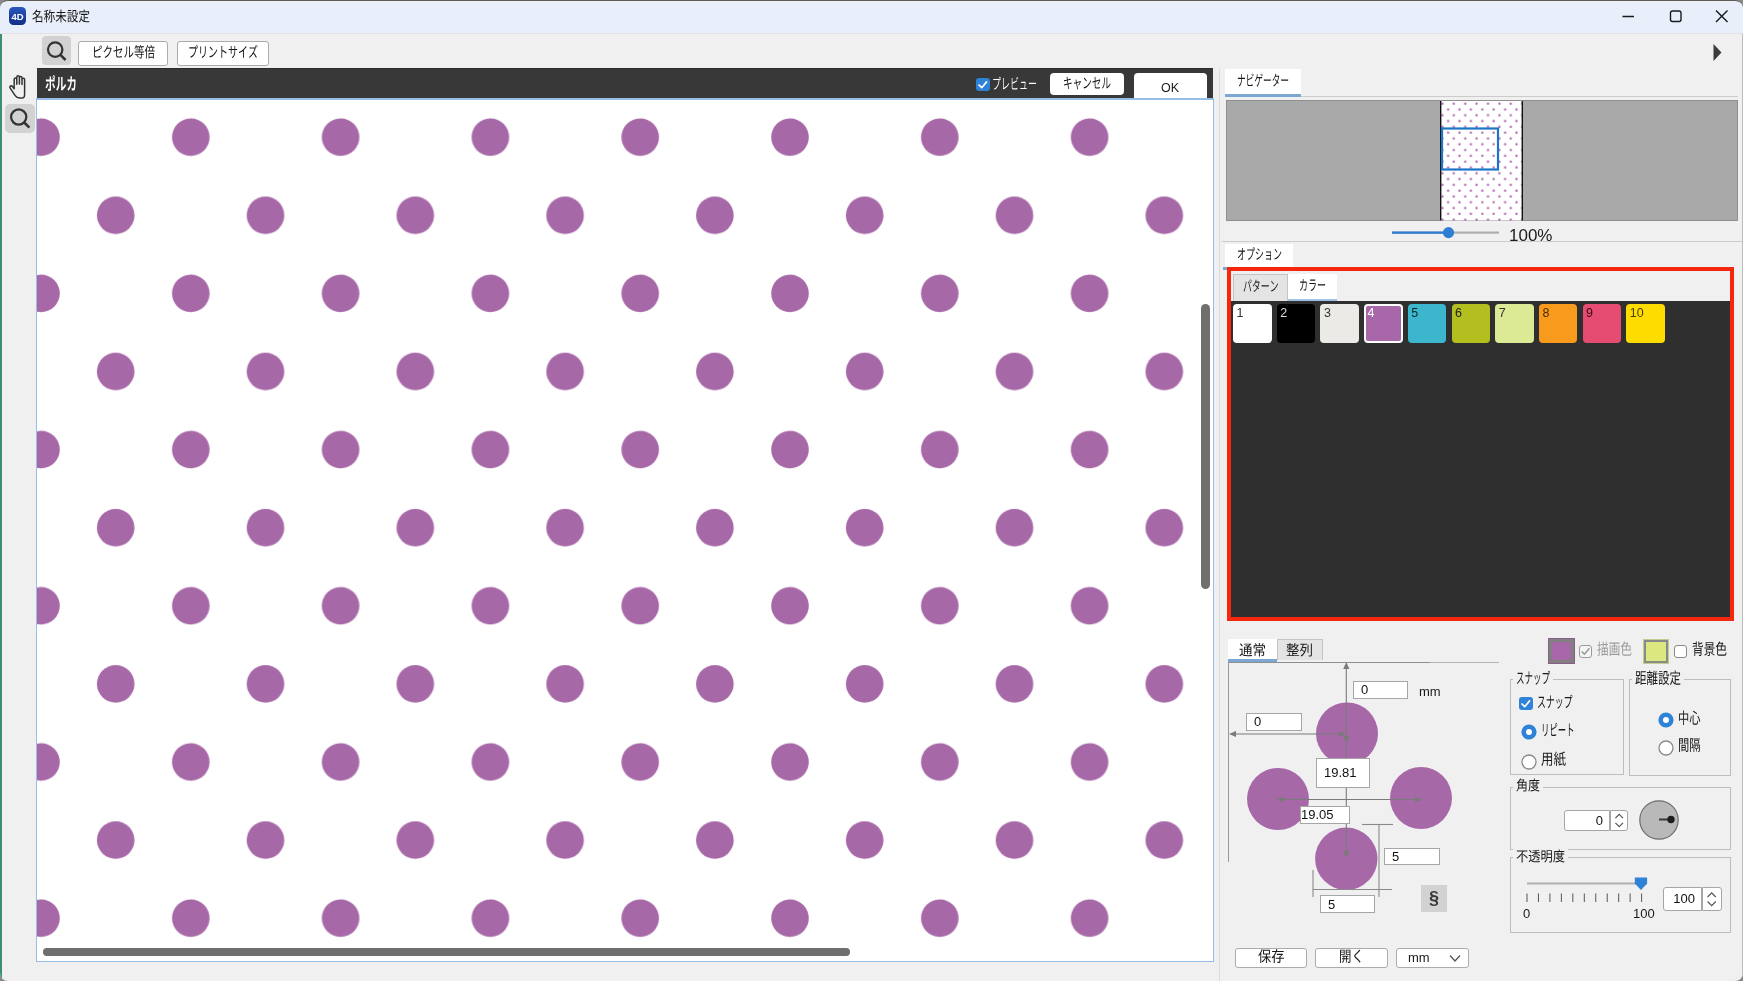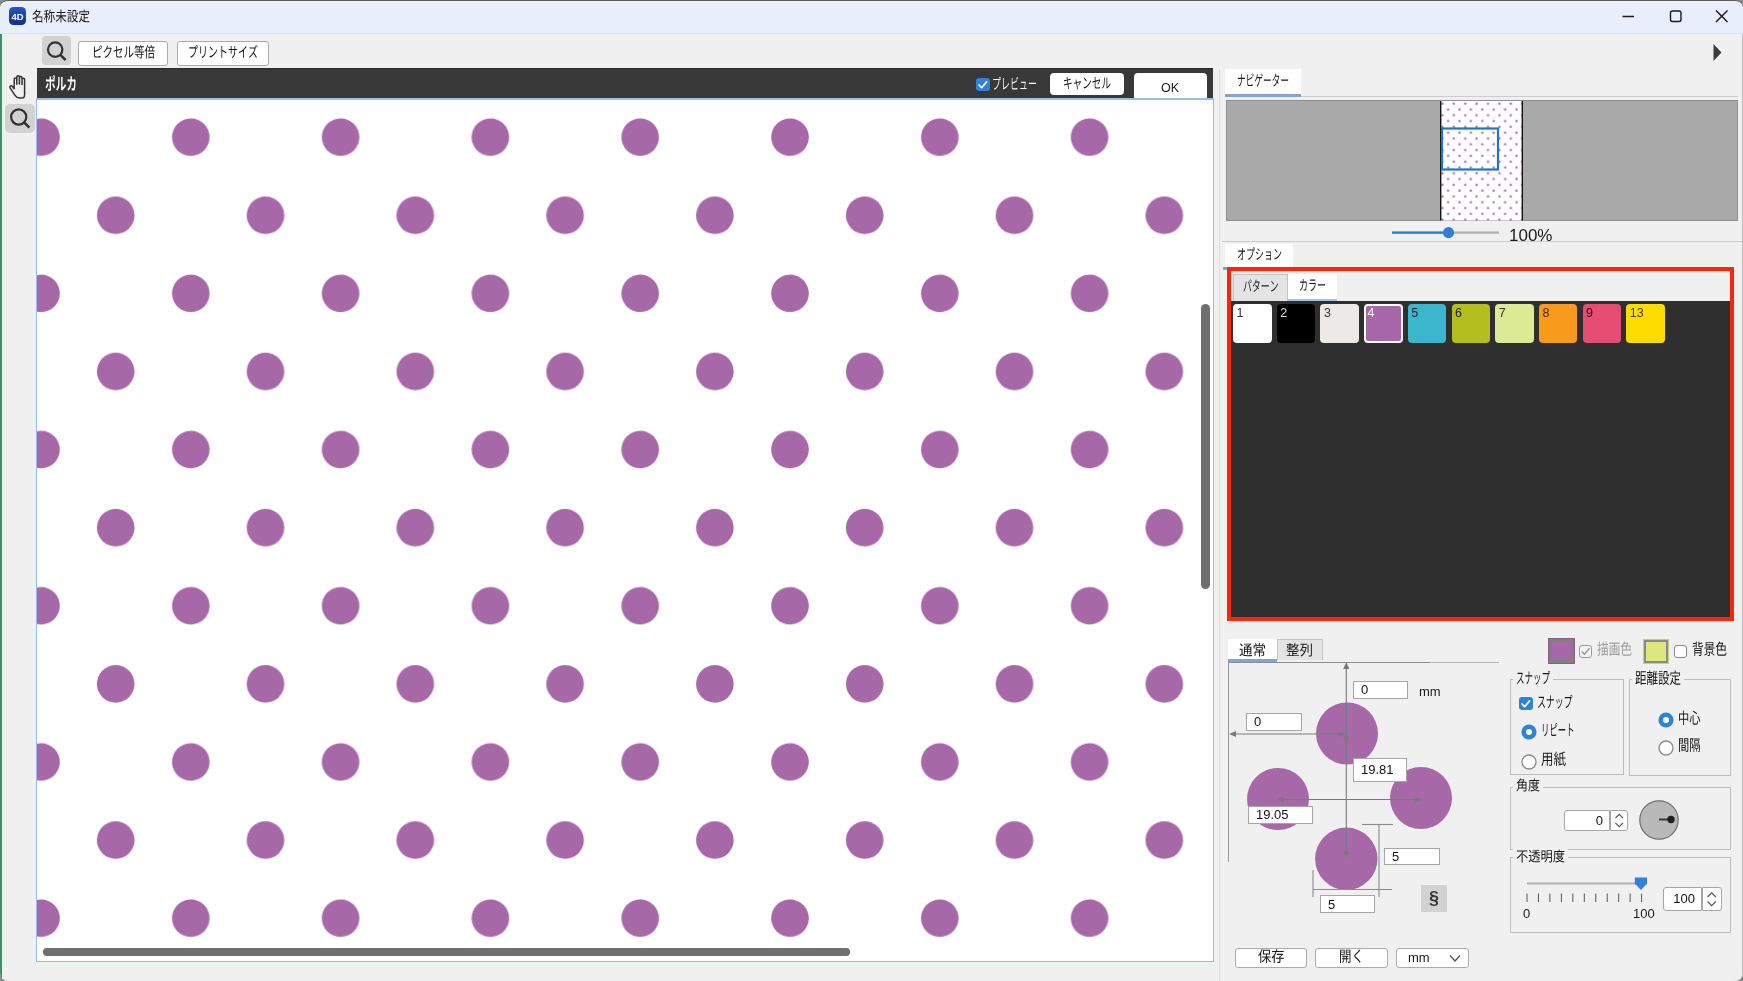--- a/index.html
+++ b/index.html
@@ -163,21 +163,21 @@
     <div class="abs" style="left:1411.3px;top:305px;font-size:12.5px;color:#10282c">5</div>
     <div class="abs" style="left:1451.5px;top:303px;width:38.6px;height:38.6px;background:#b2bf1f;border-radius:4px;"></div>
     <div class="abs" style="left:1455.0px;top:305px;font-size:12.5px;color:#222">6</div>
     <div class="abs" style="left:1495.2px;top:303px;width:38.6px;height:38.6px;background:#dcea96;border-radius:4px;"></div>
     <div class="abs" style="left:1498.7px;top:305px;font-size:12.5px;color:#333">7</div>
     <div class="abs" style="left:1538.9px;top:303px;width:38.6px;height:38.6px;background:#f89a1c;border-radius:4px;"></div>
     <div class="abs" style="left:1542.4px;top:305px;font-size:12.5px;color:#4a2c00">8</div>
     <div class="abs" style="left:1582.6px;top:303px;width:38.6px;height:38.6px;background:#e64c72;border-radius:4px;"></div>
     <div class="abs" style="left:1586.1px;top:305px;font-size:12.5px;color:#3c0a14">9</div>
     <div class="abs" style="left:1626.3px;top:303px;width:38.6px;height:38.6px;background:#ffdc00;border-radius:4px;"></div>
-    <div class="abs" style="left:1629.8px;top:305px;font-size:12.5px;color:#4a4000">13</div>
+    <div class="abs" style="left:1629.8px;top:305px;font-size:12.5px;color:#4a4000">10</div>
 <div class="tab on sm" style="left:1228px;top:637.5px;width:48.5px;height:21px">
       <svg preserveAspectRatio="none" width="27.0" height="14.5" viewBox="0 0 29.0 14.5">
         <path fill="#1a1a1a" d="M3.8 6.3V11.4H2.7V7.3H0.6V6.3ZM3.8 11Q4.3 11.8 5.2 12.2Q6.1 12.6 7.4 12.6Q8 12.6 8.9 12.7Q9.7 12.7 10.7 12.7Q11.7 12.6 12.6 12.6Q13.4 12.6 14.1 12.5Q14 12.7 14 12.8Q13.9 13 13.8 13.2Q13.8 13.4 13.7 13.6Q13.1 13.6 12.3 13.7Q11.5 13.7 10.6 13.7Q9.7 13.7 8.9 13.7Q8 13.7 7.4 13.6Q6 13.6 5 13.2Q4 12.8 3.3 11.9Q2.7 12.4 2.2 12.9Q1.6 13.3 1 13.8L0.4 12.7Q1 12.4 1.6 11.9Q2.2 11.5 2.8 11ZM0.8 1.6 1.6 0.9Q2.1 1.2 2.6 1.6Q3 2.1 3.4 2.5Q3.9 2.9 4.1 3.3L3.3 4Q3 3.6 2.6 3.2Q2.3 2.8 1.8 2.4Q1.3 1.9 0.8 1.6ZM6.6 3 7.3 2.4Q8 2.6 8.8 3Q9.6 3.3 10.3 3.6Q11 4 11.5 4.2L10.8 4.9Q10.3 4.7 9.6 4.3Q8.9 4 8.1 3.6Q7.4 3.3 6.6 3ZM5.3 4.2H12.8V5.1H6.3V11.7H5.3ZM12.2 4.2H13.3V10.6Q13.3 11.1 13.2 11.3Q13.1 11.5 12.8 11.6Q12.5 11.7 12 11.7Q11.6 11.8 10.8 11.8Q10.8 11.6 10.7 11.3Q10.6 11.1 10.5 10.9Q11 10.9 11.5 10.9Q11.9 10.9 12 10.9Q12.2 10.9 12.2 10.8Q12.2 10.8 12.2 10.6ZM5.3 1.2H12.5V2H5.3ZM5.8 6.3H12.7V7.2H5.8ZM5.8 8.5H12.7V9.3H5.8ZM8.7 4.6H9.7V11.7H8.7ZM12.1 1.2H12.4L12.6 1.1L13.3 1.6Q12.8 2.1 12.2 2.5Q11.6 3 10.9 3.4Q10.2 3.7 9.5 4Q9.4 3.9 9.3 3.7Q9.1 3.5 9 3.4Q9.6 3.1 10.2 2.8Q10.8 2.5 11.3 2.1Q11.8 1.7 12.1 1.4Z M21.4 7.6H22.5V13.9H21.4ZM19 5.6V7.1H24.5V5.6ZM18 4.8H25.6V7.9H18ZM16.7 9.1H26.4V10.1H17.8V13.3H16.7ZM25.9 9.1H27V12.1Q27 12.6 26.9 12.8Q26.8 13 26.4 13.2Q26.1 13.3 25.5 13.3Q24.9 13.3 24.1 13.3Q24 13.1 23.9 12.8Q23.8 12.6 23.7 12.3Q24.1 12.4 24.5 12.4Q24.9 12.4 25.2 12.4Q25.5 12.4 25.6 12.4Q25.7 12.3 25.8 12.3Q25.9 12.2 25.9 12.1ZM21.3 0.6H22.4V3.2H21.3ZM15.7 2.8H27.9V5.9H26.8V3.8H16.8V5.9H15.7ZM16.9 1.1 17.9 0.7Q18.3 1.1 18.6 1.6Q19 2.1 19.1 2.4L18.1 2.9Q17.9 2.5 17.6 2Q17.3 1.5 16.9 1.1ZM25.6 0.7 26.7 1.1Q26.3 1.6 25.9 2Q25.5 2.5 25.2 2.8L24.3 2.5Q24.5 2.2 24.8 1.9Q25 1.6 25.2 1.3Q25.4 0.9 25.6 0.7Z"></path>
       </svg>
     </div>
 <div class="abs" style="left:1228px;top:658.2px;width:48.5px;height:2.6px;background:#7ca7d2"></div>
 <div class="tab off sm" style="left:1276.5px;top:637.5px;width:46.5px;height:21px">
       <svg preserveAspectRatio="none" width="27.0" height="14.5" viewBox="0 0 29.0 14.5">
         <path fill="#222" d="M1.7 8.6H12.9V9.5H1.7ZM0.8 1.5H7.5V2.3H0.8ZM7.3 10.6H12V11.5H7.3ZM0.7 12.7H13.9V13.6H0.7ZM6.7 9H7.8V13.1H6.7ZM3.7 0.6H4.7V8.2H3.7ZM3.1 10.2H4.1V13.2H3.1ZM2.1 3.8V5H6.2V3.8ZM1.3 3.1H7.2V5.7H1.3ZM4.6 5.7Q4.8 5.8 5.2 5.9Q5.6 6.1 6 6.3Q6.4 6.5 6.8 6.7Q7.1 6.9 7.3 7L6.7 7.7Q6.5 7.6 6.2 7.4Q5.8 7.1 5.5 6.9Q5.1 6.7 4.7 6.5Q4.3 6.3 4.1 6.2ZM9.3 0.6 10.3 0.8Q9.9 2.1 9.3 3.2Q8.6 4.3 7.9 5Q7.8 4.9 7.6 4.8Q7.5 4.6 7.4 4.5Q7.2 4.4 7.1 4.3Q7.9 3.6 8.4 2.6Q9 1.7 9.3 0.6ZM9 2.2H13.8V3.1H8.6ZM11.9 2.6 13 2.7Q12.4 4.9 11.1 6.2Q9.7 7.5 7.7 8.3Q7.6 8.2 7.5 8Q7.4 7.9 7.3 7.7Q7.1 7.6 7 7.5Q9 6.9 10.2 5.7Q11.5 4.5 11.9 2.6ZM9.2 2.7Q9.5 3.6 10.1 4.6Q10.7 5.5 11.7 6.3Q12.7 7 14 7.5Q13.9 7.6 13.7 7.9Q13.5 8.1 13.4 8.3Q12.1 7.8 11.1 7Q10.1 6.1 9.4 5.2Q8.8 4.2 8.5 3.2ZM3.6 5.3 4.3 5.7Q3.9 6.1 3.4 6.6Q2.9 7.1 2.3 7.5Q1.7 8 1.2 8.2Q1.1 8.1 0.9 7.9Q0.7 7.7 0.6 7.5Q1.1 7.3 1.7 7Q2.2 6.6 2.8 6.2Q3.3 5.8 3.6 5.3Z M23.1 2.2H24.2V10.2H23.1ZM26.7 0.9H27.8V12.5Q27.8 13 27.6 13.3Q27.5 13.6 27.1 13.7Q26.8 13.9 26.1 13.9Q25.5 13.9 24.5 13.9Q24.5 13.7 24.4 13.4Q24.3 13.1 24.1 12.9Q24.9 12.9 25.5 12.9Q26.1 12.9 26.3 12.9Q26.5 12.9 26.6 12.8Q26.7 12.7 26.7 12.5ZM17.5 4.5H21.4V5.5H17.5ZM15.4 1.3H22.6V2.3H15.4ZM16.4 7.6 17 6.7Q17.5 7 18.1 7.4Q18.7 7.8 19.3 8.2Q19.8 8.5 20.1 8.8L19.6 9.8Q19.3 9.4 18.7 9.1Q18.2 8.7 17.6 8.3Q17 7.9 16.4 7.6ZM21 4.5H21.2L21.4 4.4L22.1 4.7Q21.7 7.1 20.9 8.9Q20.1 10.7 19 11.9Q17.9 13.2 16.5 14Q16.5 13.8 16.3 13.7Q16.2 13.5 16 13.4Q15.9 13.2 15.7 13.1Q17.1 12.4 18.1 11.3Q19.2 10.1 19.9 8.5Q20.7 6.9 21 4.7ZM18 1.8 19.1 2Q18.8 3.3 18.3 4.6Q17.8 5.9 17.2 7Q16.5 8.2 15.6 9.1Q15.5 8.9 15.4 8.8Q15.2 8.7 15.1 8.6Q14.9 8.4 14.8 8.3Q15.7 7.5 16.3 6.4Q16.9 5.3 17.3 4.1Q17.8 2.9 18 1.8Z"></path>
       </svg>
@@ -209,22 +209,22 @@
 <g stroke="#8a8a8a" stroke-width="1.1" fill="none">
 <line x1="134" y1="163.5" x2="165" y2="163.5"></line>
 <line x1="151" y1="163.5" x2="151" y2="236"></line>
 <line x1="85" y1="228.5" x2="164" y2="228.5"></line>
 <line x1="85" y1="209" x2="85" y2="236"></line>
 </g>
 </svg>
 <div class="input" style="left:1353px;top:679.5px;width:54.5px;height:18.5px;padding-left:7px">0</div>
 <div class="abs" style="left:1419px;top:683px;font-size:13px;color:#1a1a1a">mm</div>
 <div class="input" style="left:1246px;top:711.5px;width:55.5px;height:18px;padding-left:7px">0</div>
-<div class="input" style="left:1353px;top:756.5px;width:53.5px;height:24px;padding-left:7px">19.81</div>
-<div class="input" style="left:1248px;top:804.5px;width:65px;height:18px;padding-left:7px">19.05</div>
+<div class="input" style="left:1316px;top:756.5px;width:53.5px;height:30px;padding-left:7px">19.81</div>
+<div class="input" style="left:1300px;top:804.5px;width:50px;height:18px;">19.05</div>
 <div class="input" style="left:1384px;top:846.5px;width:56px;height:17.5px;padding-left:7px">5</div>
 <div class="input" style="left:1320px;top:894px;width:54.5px;height:18px;padding-left:7px">5</div>
 <div class="abs" style="left:1421px;top:883.5px;width:26px;height:27.5px;background:#d2d2d2;display:flex;align-items:center;justify-content:center;font-size:18px;font-weight:bold;color:#3a3a3a">§</div>
 <div class="abs" style="left:1549px;top:638px;width:24.5px;height:23.5px;background:#a767a8;border:3px solid #808080;outline:1px solid #8a5c8a"></div>
 <div class="abs" style="left:1578.5px;top:643.5px;width:13px;height:13px;background:#f5f5f5;border:1px solid #9a9a9a;border-radius:3px"></div>
 <svg class="abs" style="left:1578.5px;top:643.5px" width="13" height="13" viewBox="0 0 13 13">
       <path d="M3 6.7 L5.4 9.2 L10 3.7" fill="none" stroke="#9a9a9a" stroke-width="1.5" stroke-linecap="round" stroke-linejoin="round"></path>
     </svg>
 <svg class="abs" preserveAspectRatio="none" style="left:1596.5px;top:640.4px" width="35.0" height="15.5" viewBox="0 0 46.5 15.5">
       <path fill="#9a9a9a" d="M5.5 2.9H14.7V3.9H5.5ZM7.7 0.6H8.8V5.9H7.7ZM11.6 0.6H12.7V5.9H11.6ZM6.2 6.6H14.2V14.8H13.1V7.7H7.3V14.9H6.2ZM6.8 9.8H13.6V10.8H6.8ZM6.8 13H13.6V14.1H6.8ZM9.6 7.1H10.7V13.7H9.6ZM0.4 8.9Q1.3 8.6 2.6 8.2Q3.9 7.8 5.2 7.4L5.3 8.5Q4.1 8.9 2.9 9.3Q1.7 9.7 0.7 10ZM0.6 3.7H5.3V4.8H0.6ZM2.5 0.6H3.6V13.4Q3.6 13.9 3.5 14.2Q3.4 14.4 3.1 14.6Q2.8 14.7 2.3 14.7Q1.9 14.8 1.1 14.8Q1.1 14.6 1 14.2Q0.9 13.9 0.8 13.7Q1.3 13.7 1.7 13.7Q2.1 13.7 2.3 13.7Q2.4 13.7 2.5 13.6Q2.5 13.6 2.5 13.4Z M17.5 12.8H29V13.9H17.5ZM16.4 1.6H30.1V2.7H16.4ZM16.9 4.3H18V14.9H16.9ZM28.5 4.3H29.7V14.8H28.5ZM22.6 2H23.8V5H22.6ZM22.7 4.9H23.7V11H22.7ZM20.5 8.4V10.4H25.9V8.4ZM20.5 5.4V7.5H25.9V5.4ZM19.5 4.5H27V11.4H19.5Z M34.1 8.4H43.8V9.4H34.1ZM38.3 4.9H39.5V8.9H38.3ZM34 4.5H44.6V10.1H43.4V5.5H34ZM33.4 4.5H34.6V12.4Q34.6 12.9 34.8 13.2Q34.9 13.4 35.3 13.5Q35.8 13.6 36.6 13.6Q36.8 13.6 37.3 13.6Q37.7 13.6 38.3 13.6Q39 13.6 39.6 13.6Q40.3 13.6 40.9 13.6Q41.5 13.6 42 13.6Q42.5 13.6 42.7 13.6Q43.5 13.6 43.9 13.4Q44.3 13.3 44.4 12.8Q44.6 12.3 44.7 11.3Q44.9 11.5 45.2 11.6Q45.6 11.7 45.8 11.7Q45.7 12.9 45.4 13.5Q45.2 14.2 44.5 14.4Q43.9 14.7 42.8 14.7Q42.6 14.7 42.2 14.7Q41.7 14.7 41.1 14.7Q40.4 14.7 39.7 14.7Q39 14.7 38.4 14.7Q37.8 14.7 37.3 14.7Q36.9 14.7 36.7 14.7Q35.5 14.7 34.8 14.5Q34 14.3 33.7 13.8Q33.4 13.3 33.4 12.4ZM36 1.7H40.9V2.7H35.5ZM36.1 0.6 37.4 0.8Q36.8 1.7 36.1 2.7Q35.4 3.7 34.4 4.6Q33.5 5.5 32.4 6.3Q32.3 6.2 32.2 6Q32 5.9 31.9 5.7Q31.7 5.6 31.5 5.5Q32.6 4.8 33.5 3.9Q34.3 3.1 35 2.2Q35.6 1.3 36.1 0.6ZM40.4 1.7H40.7L40.9 1.6L41.7 2.1Q41.4 2.7 41 3.3Q40.6 3.9 40.2 4.5Q39.8 5 39.4 5.5Q39.3 5.3 39.1 5.2Q39 5.1 38.9 4.9Q38.7 4.8 38.6 4.7Q39 4.3 39.3 3.8Q39.6 3.4 39.9 2.8Q40.2 2.3 40.4 1.9Z"></path>

